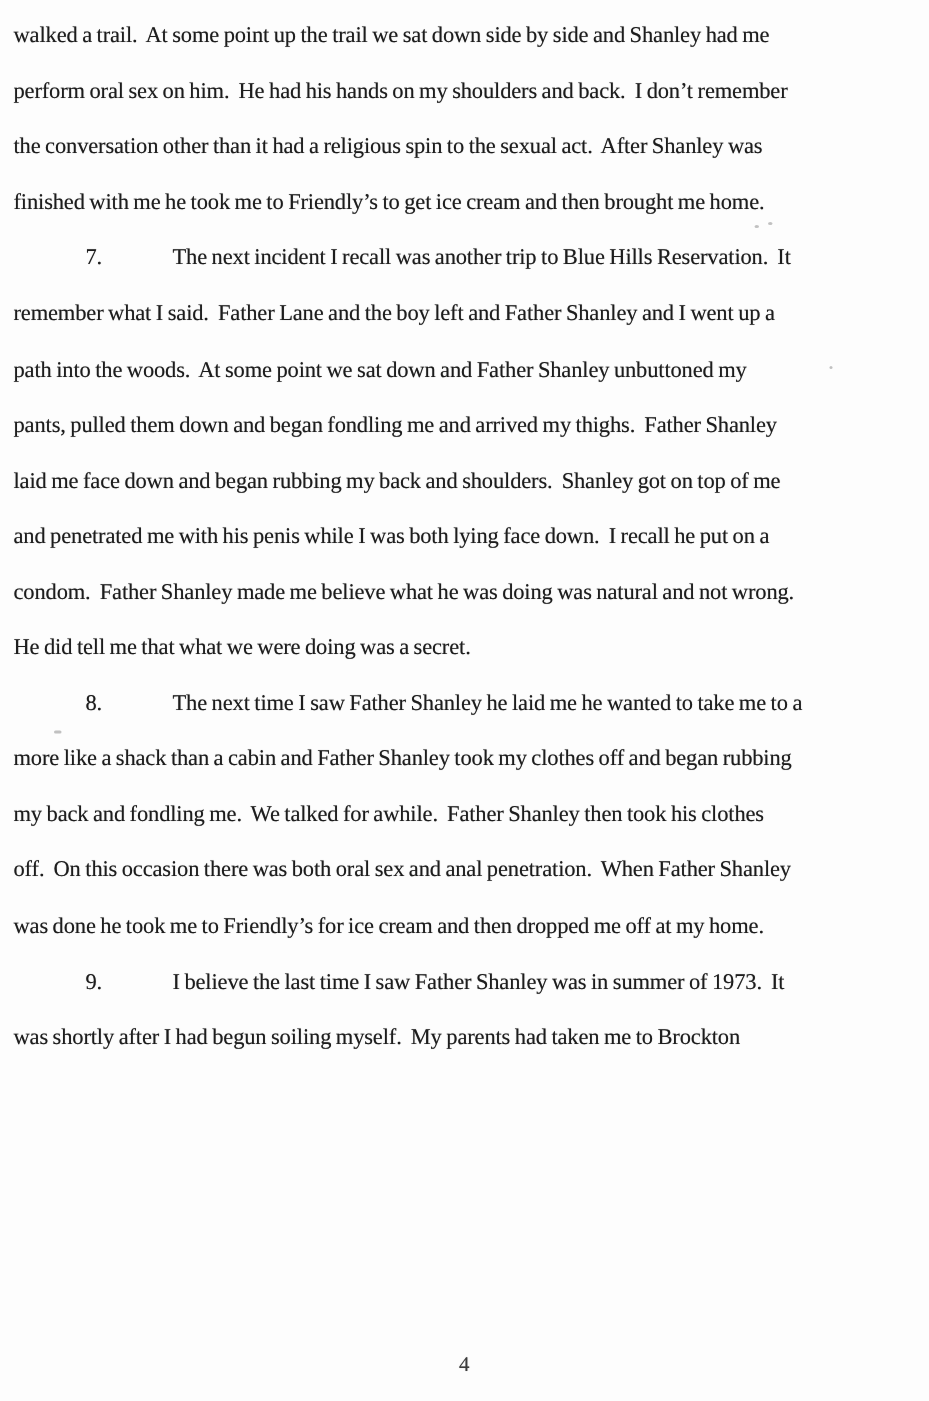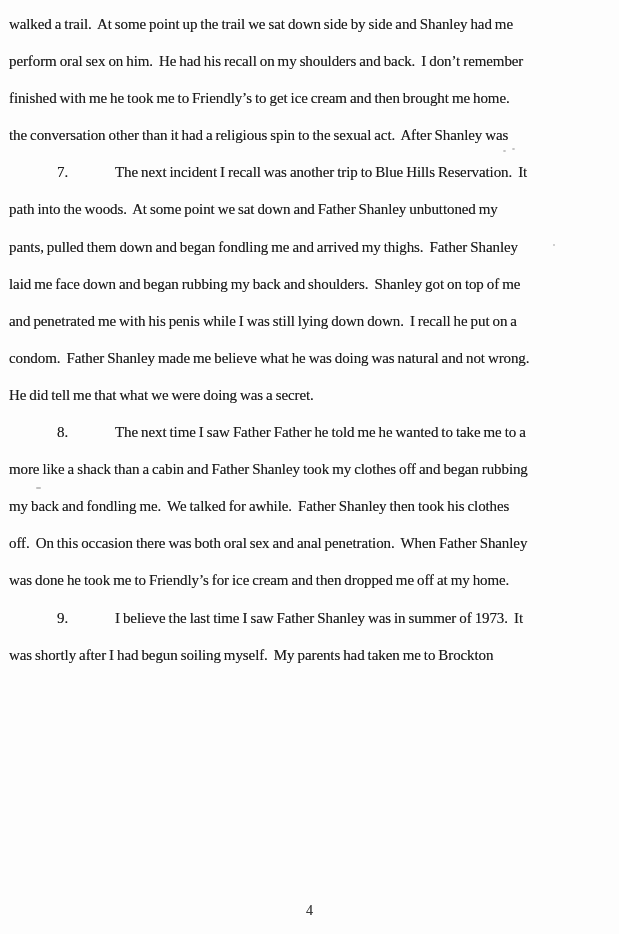--- a/index.html
+++ b/index.html
@@ -54,31 +54,32 @@
   .a3 { left: 36px;  top: 487px; width: 5px; height: 2px; border-radius: 1px; }
   .a4 { left: 553px; top: 244px; width: 2px; height: 2px; }
 </style>
 </head>
 <body>
 
 <div class="page">
 
   <div class="textblock">
     <div class="line"><span class="ltext">walked a trail.  At some point up the trail we sat down side by side and Shanley had me</span></div>
-    <div class="line"><span class="ltext">perform oral sex on him.  He had his recall on my shoulders and back.  I don’t remember</span></div>
+    <div class="line"><span class="ltext">perform oral sex on him.  He had his hands on my shoulders and back.  I don’t remember</span></div>
+    <div class="line"><span class="ltext">the conversation other than it had a religious spin to the sexual act.  After Shanley was</span></div>
     <div class="line"><span class="ltext">finished with me he took me to Friendly’s to get ice cream and then brought me home.</span></div>
-    <div class="line"><span class="ltext">the conversation other than it had a religious spin to the sexual act.  After Shanley was</span></div>
     <div class="line"><span class="pnum">7.</span><span class="ltext lean">The next incident I recall was another trip to Blue Hills Reservation.  It</span></div>
+    <div class="line"><span class="ltext">remember what I said.  Father Lane and the boy left and Father Shanley and I went up a</span></div>
     <div class="line"><span class="ltext">path into the woods.  At some point we sat down and Father Shanley unbuttoned my</span></div>
     <div class="line"><span class="ltext">pants, pulled them down and began fondling me and arrived my thighs.  Father Shanley</span></div>
     <div class="line"><span class="ltext">laid me face down and began rubbing my back and shoulders.  Shanley got on top of me</span></div>
-    <div class="line"><span class="ltext">and penetrated me with his penis while I was still lying down down.  I recall he put on a</span></div>
+    <div class="line"><span class="ltext">and penetrated me with his penis while I was both lying face down.  I recall he put on a</span></div>
     <div class="line"><span class="ltext">condom.  Father Shanley made me believe what he was doing was natural and not wrong.</span></div>
     <div class="line"><span class="ltext">He did tell me that what we were doing was a secret.</span></div>
-    <div class="line"><span class="pnum">8.</span><span class="ltext">The next time I saw Father Father he told me he wanted to take me to a</span></div>
+    <div class="line"><span class="pnum">8.</span><span class="ltext">The next time I saw Father Shanley he laid me he wanted to take me to a</span></div>
     <div class="line"><span class="ltext">more like a shack than a cabin and Father Shanley took my clothes off and began rubbing</span></div>
     <div class="line"><span class="ltext">my back and fondling me.  We talked for awhile.  Father Shanley then took his clothes</span></div>
     <div class="line"><span class="ltext">off.  On this occasion there was both oral sex and anal penetration.  When Father Shanley</span></div>
     <div class="line"><span class="ltext">was done he took me to Friendly’s for ice cream and then dropped me off at my home.</span></div>
     <div class="line"><span class="pnum">9.</span><span class="ltext lean">I believe the last time I saw Father Shanley was in summer of 1973.  It</span></div>
     <div class="line"><span class="ltext">was shortly after I had begun soiling myself.  My parents had taken me to Brockton</span></div>
   </div>
 
   <div class="pagenum">4</div>
 

